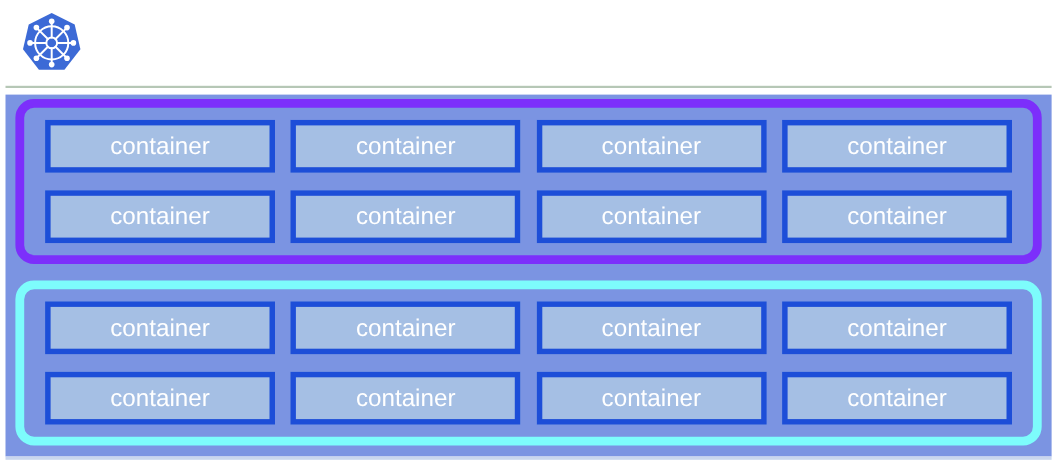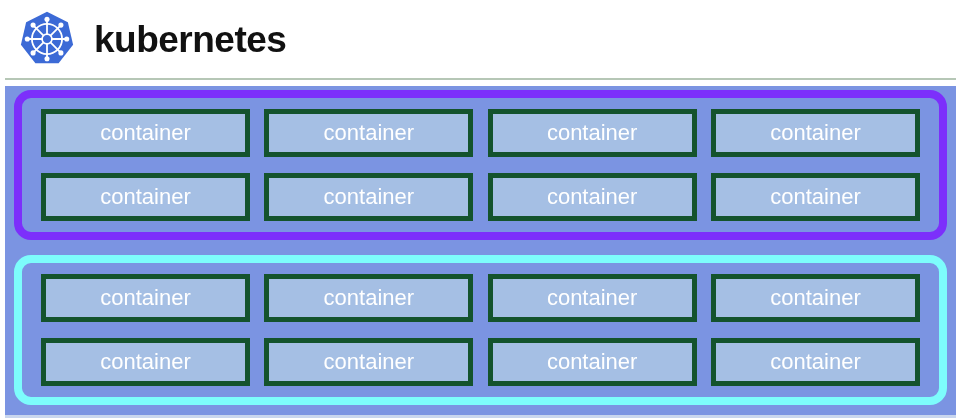--- a/index.html
+++ b/index.html
@@ -115,21 +115,21 @@
   .pod-row {
     display: flex;
     justify-content: space-between;
     flex: 0 0 auto;
   }
 
   .container-box {
     width: 209px;
     height: 48px;
     box-sizing: border-box;
-    border: 5px solid #14532d;
+    border: 5px solid #1d4ed8;
     background: #a5bfe4;
     display: flex;
     align-items: center;
     justify-content: center;
   }
   .container-label {
     color: #ffffff;
     font-size: 22px;
     line-height: 1;
     white-space: nowrap;
@@ -159,21 +159,20 @@
         <circle cx="50" cy="16" r="4.4"></circle>
         <circle cx="50" cy="84" r="4.4"></circle>
         <circle cx="16" cy="50" r="4.4"></circle>
         <circle cx="84" cy="50" r="4.4"></circle>
         <circle cx="26" cy="26" r="4.4"></circle>
         <circle cx="74" cy="74" r="4.4"></circle>
         <circle cx="74" cy="26" r="4.4"></circle>
         <circle cx="26" cy="74" r="4.4"></circle>
       </g>
     </svg>
-    <div class="wordmark">kubernetes</div>
   </div>
 
   <div class="header-divider"></div>
 
   <div class="cluster">
 
     <div class="pod pod-top">
       <div class="pod-grid">
         <div class="pod-row">
           <div class="container-box">

